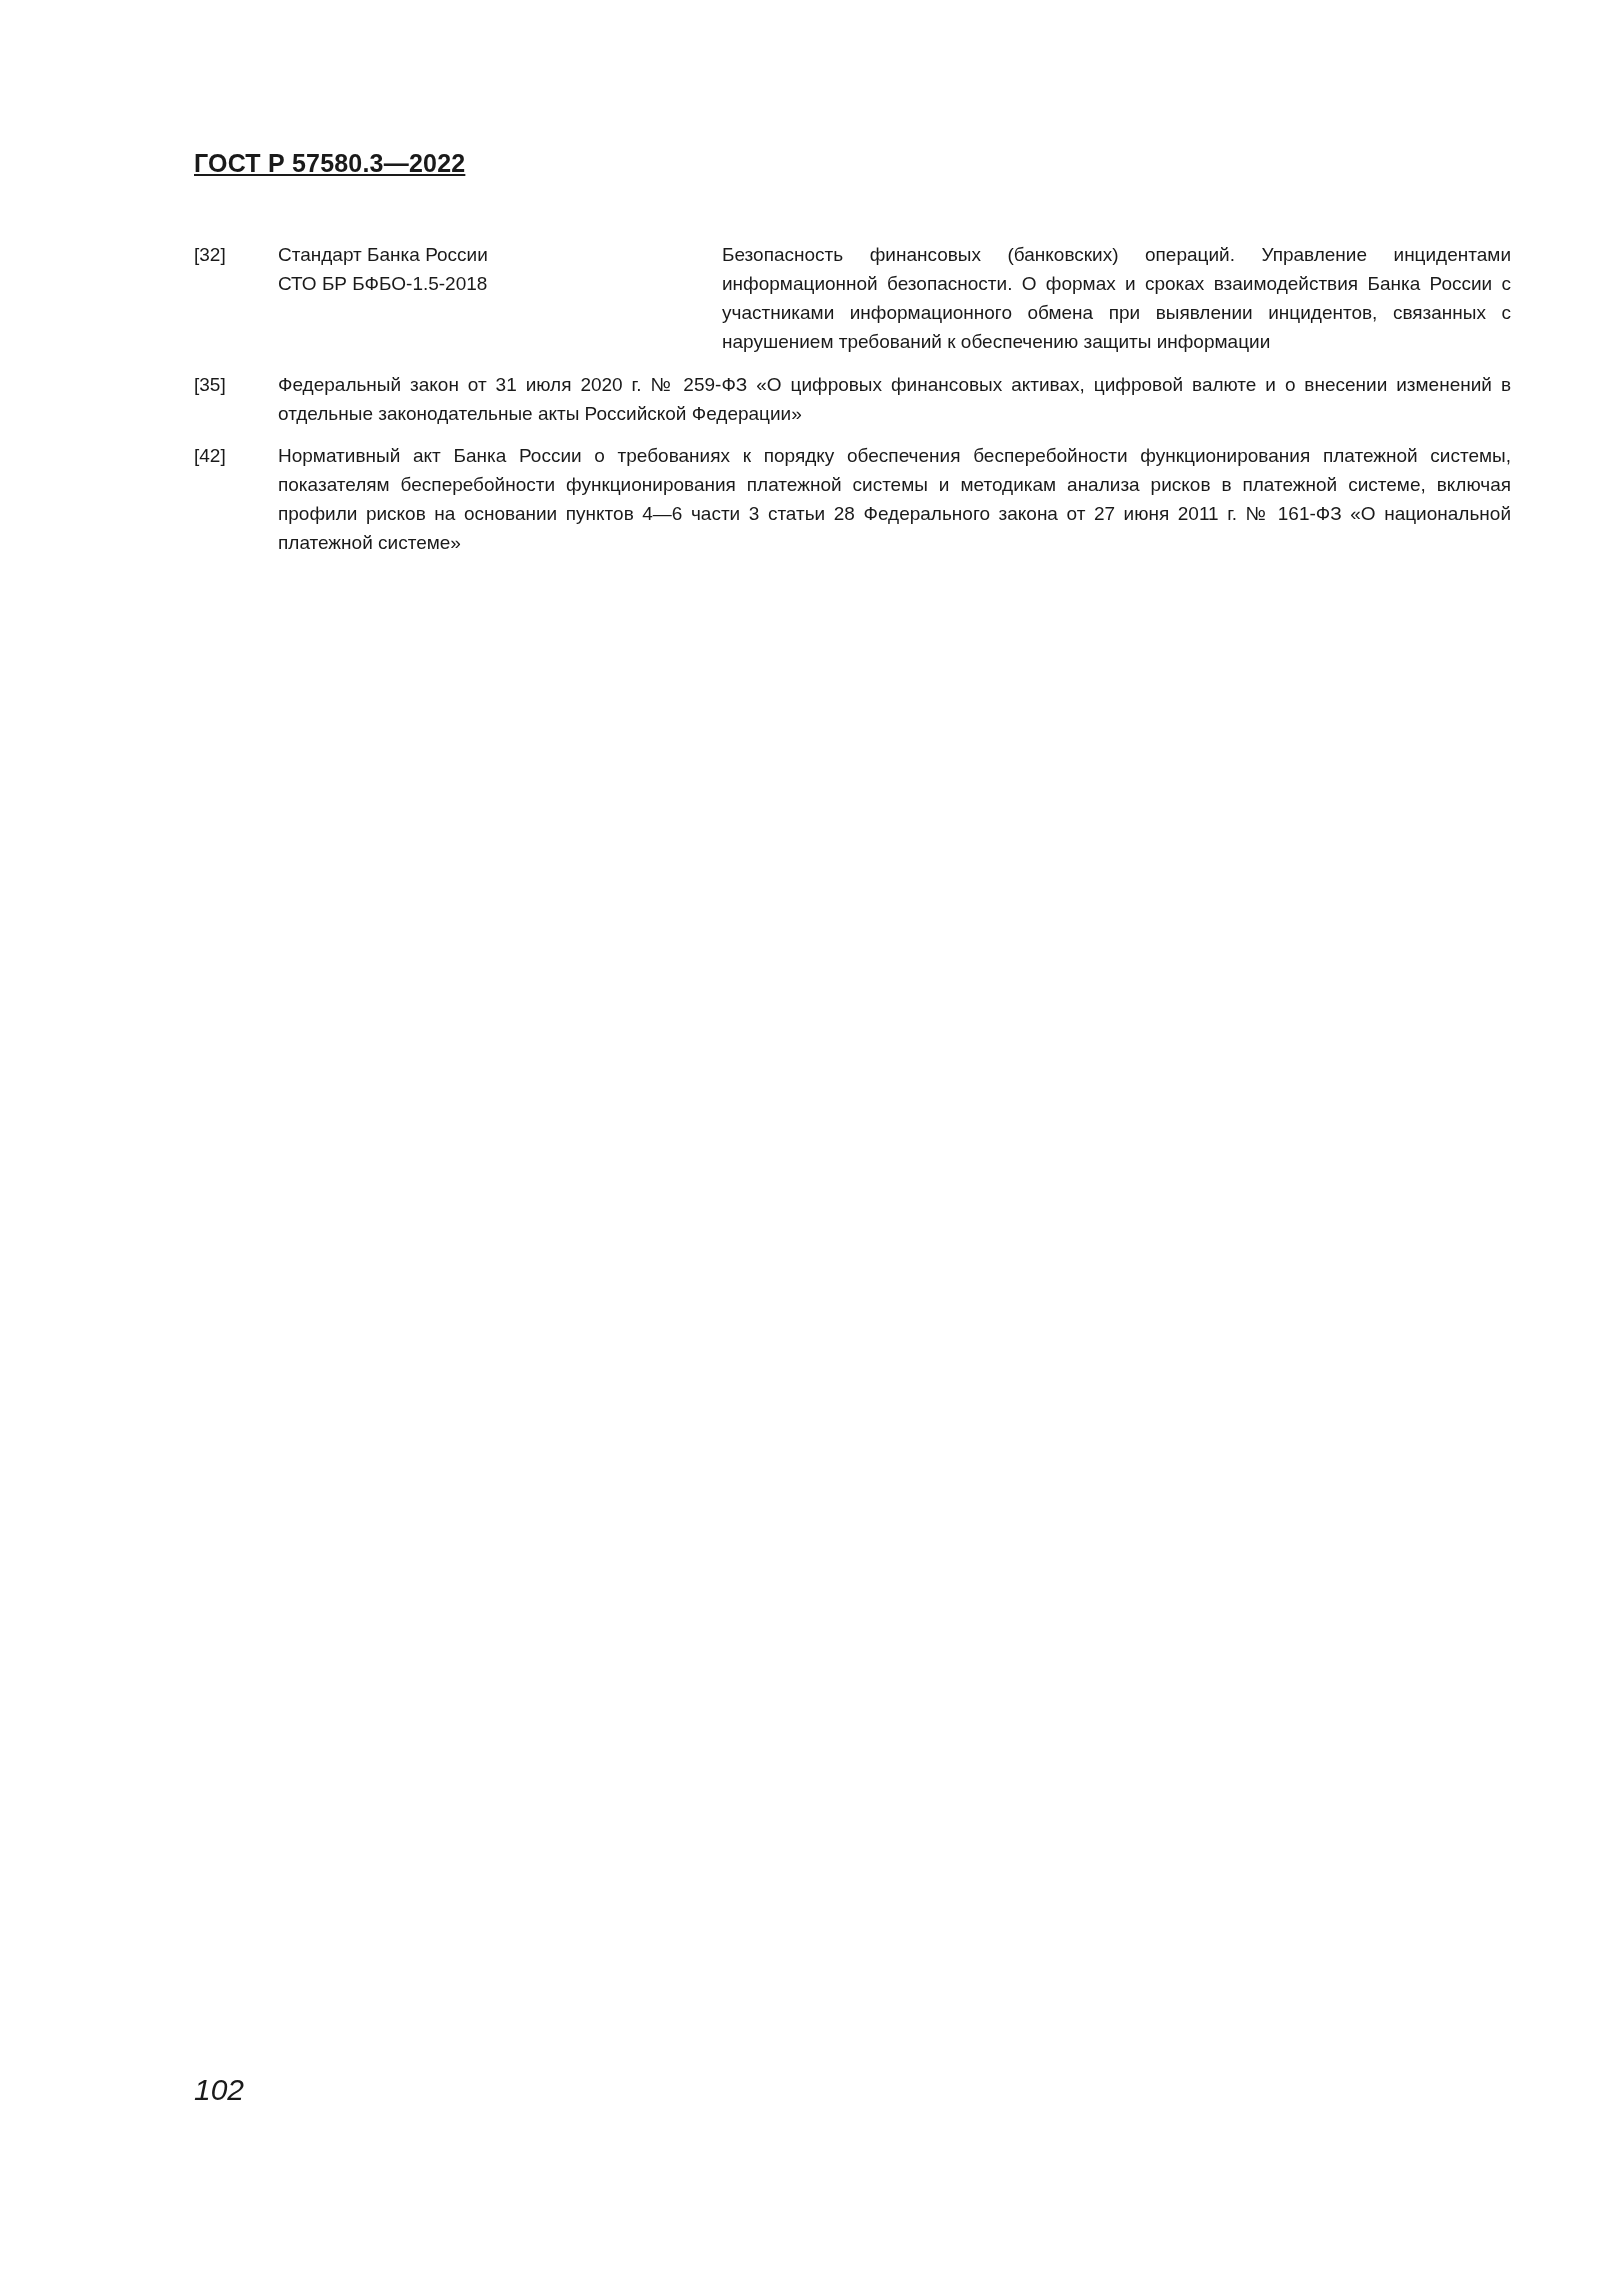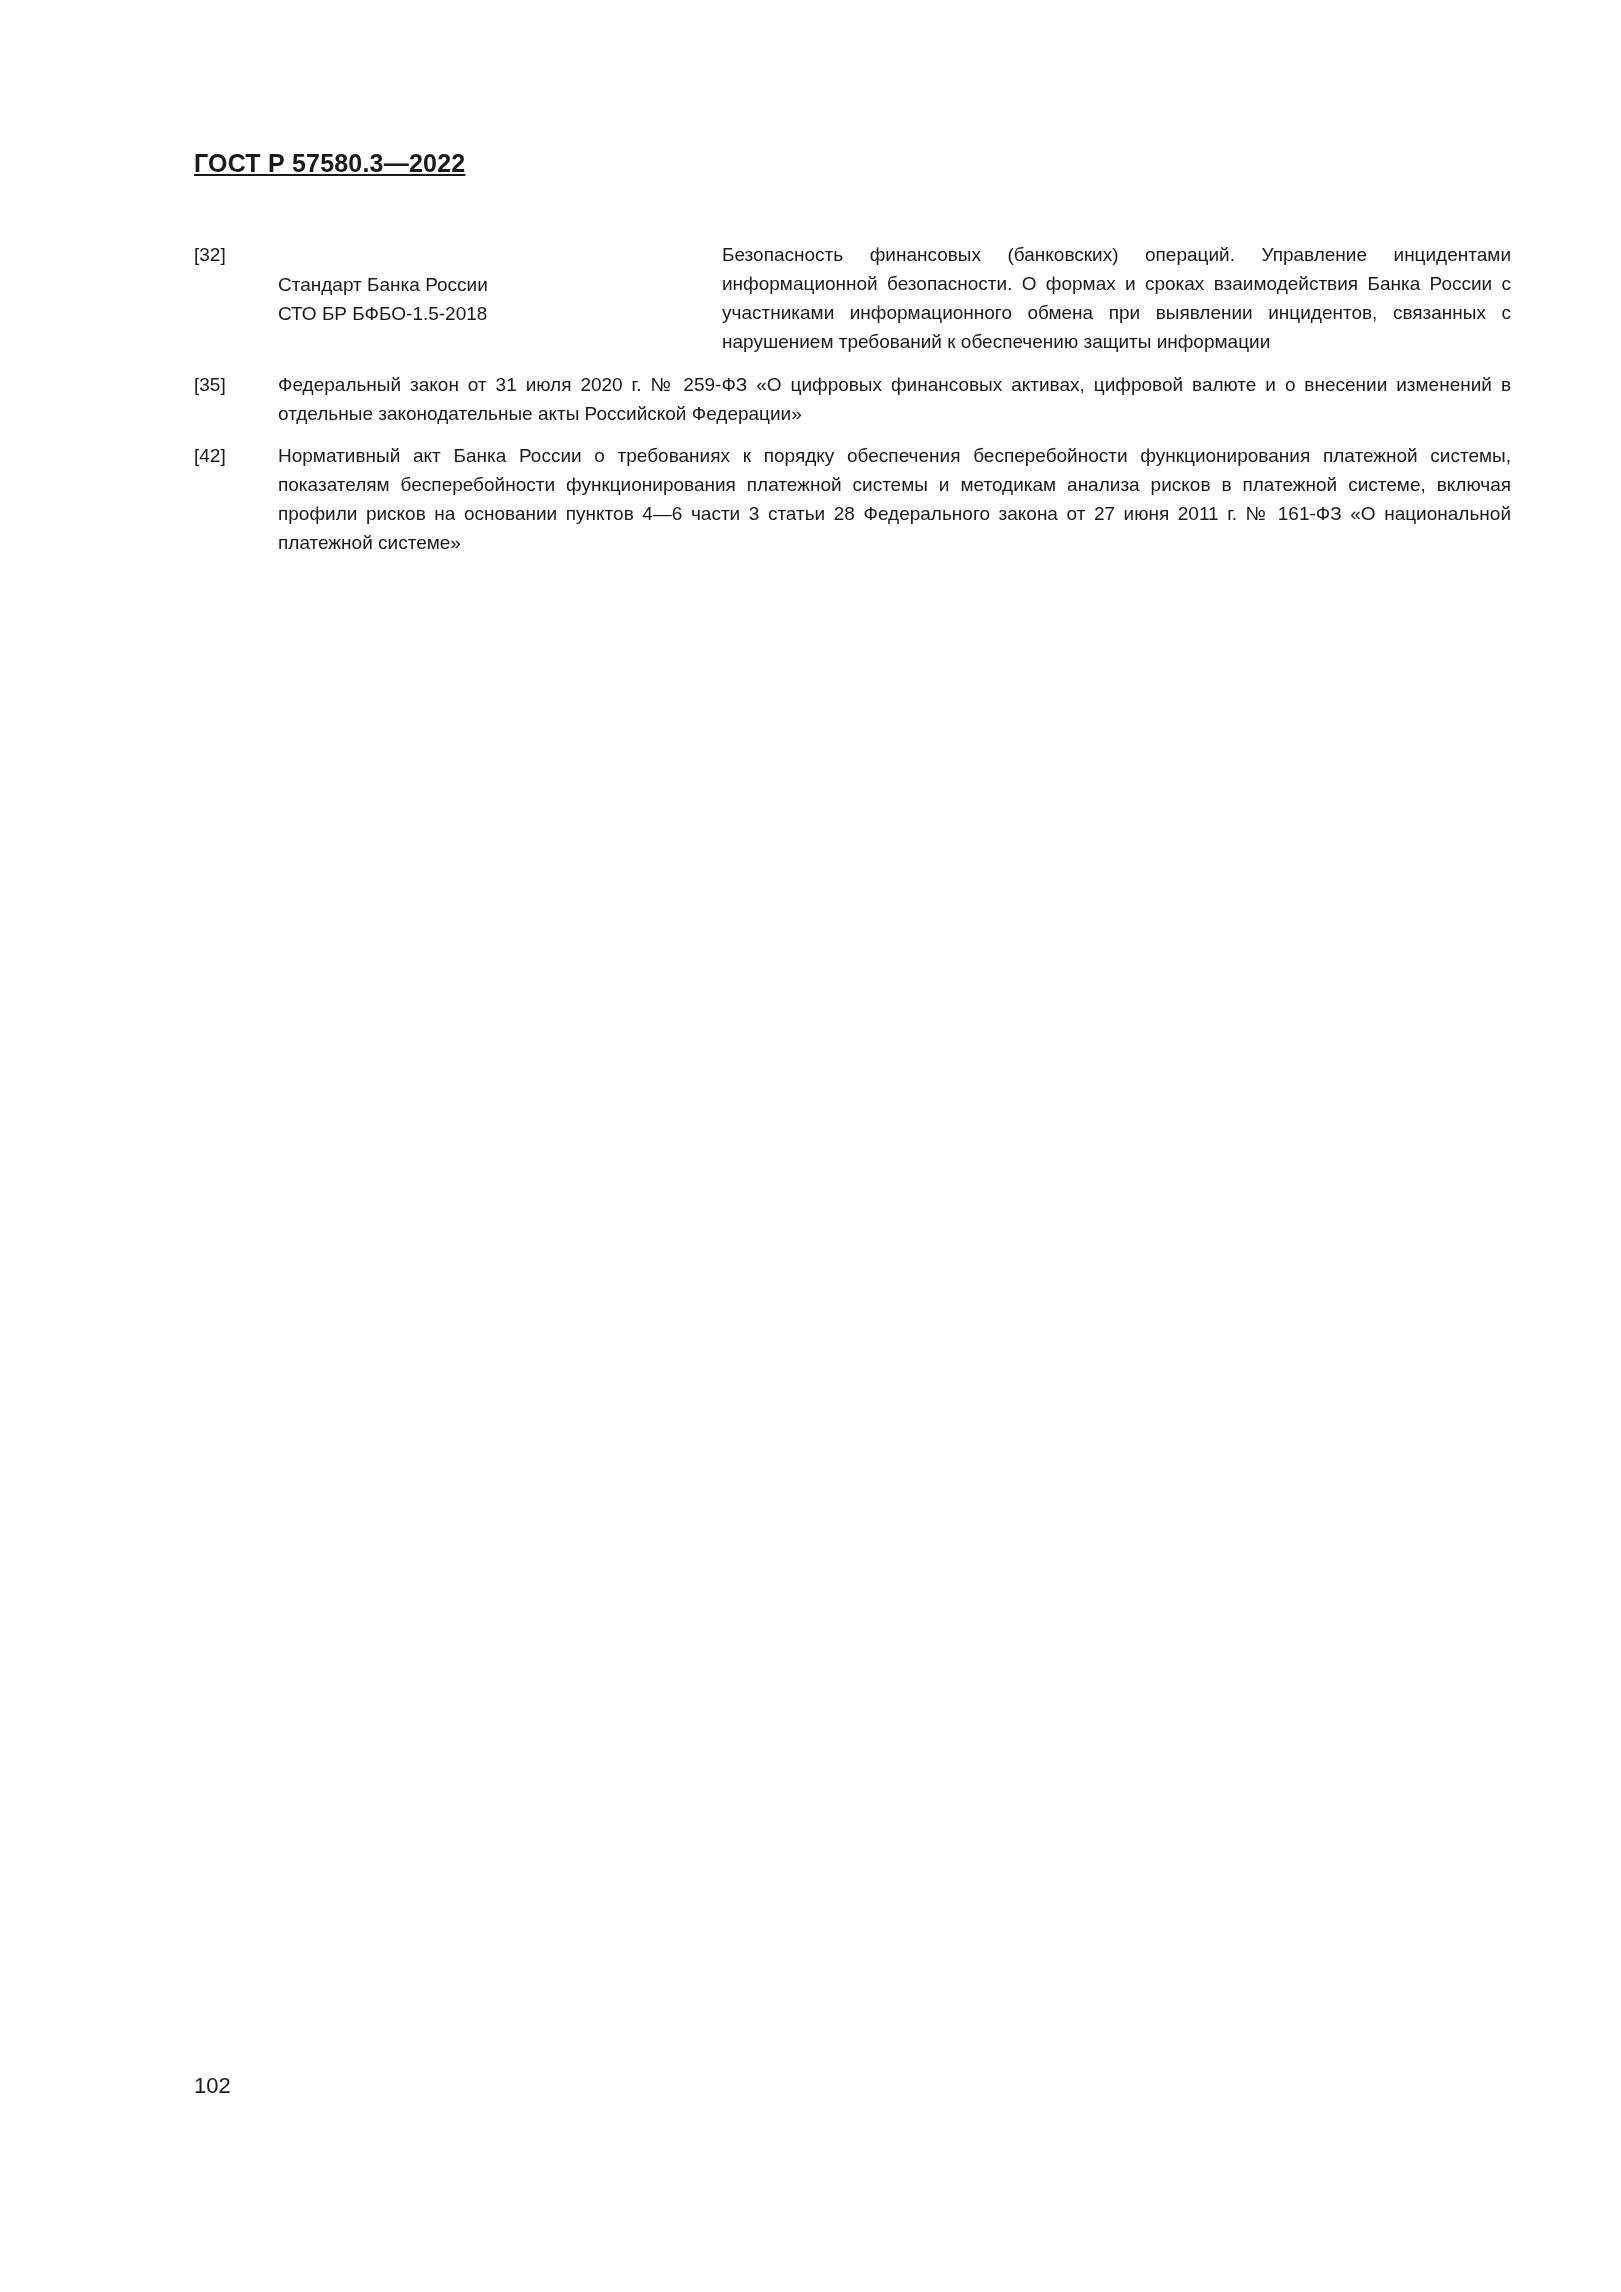--- a/index.html
+++ b/index.html
@@ -12,24 +12,24 @@
       position: absolute; left: 194px; top: 149px;
       font-size: 25px; font-weight: bold; letter-spacing: 0.2px; text-decoration: underline;
     }
     .refs { position: absolute; left: 194px; top: 240px; width: 1317px; }
     .ref {
       display: flex; font-size: 19px; line-height: 29px; margin-bottom: 13.7px;
     }
     .ref .num { width: 84px; flex: none; }
     .ref .text { flex: 1; text-align: justify; }
     .ref .text.last-left { text-align-last: left; }
-    .ref .col-left { width: 412px; flex: none; margin-top: 30px; }
+    .ref .col-left { width: 412px; flex: none; }
     .ref .col-right { flex: 1; text-align: justify; text-align-last: left; margin-left: 32px; }
     .page-num {
-      position: absolute; left: 194px; top: 2073px; font-size: 22px;
+      position: absolute; left: 194px; top: 2073px; font-size: 30px; font-style: italic;
     }
   </style>
 </head>
 <body>
 
 <div class="header">ГОСТ Р 57580.3—2022</div>
 
 <div class="refs">
   <div class="ref">
     <div class="num">[32]</div>

